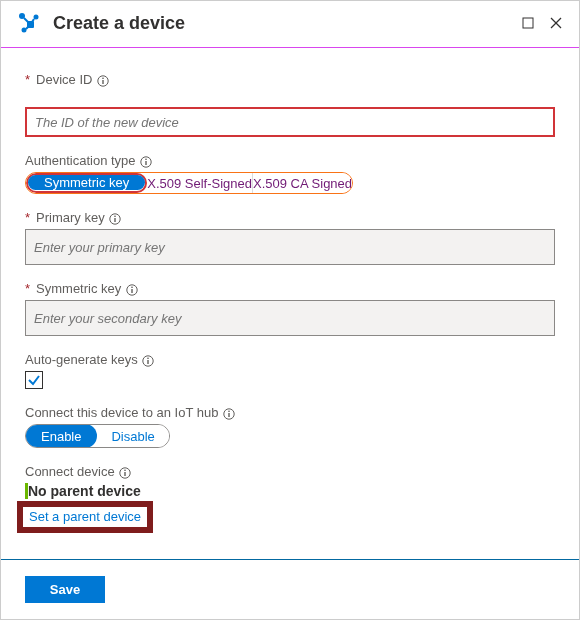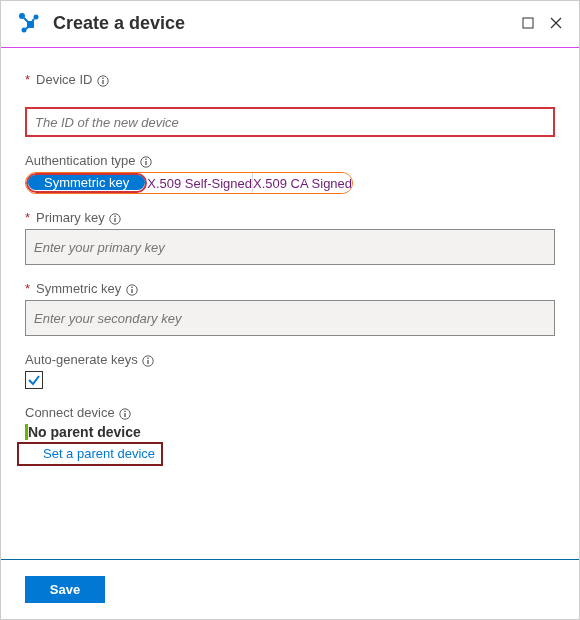--- a/index.html
+++ b/index.html
@@ -119,22 +119,22 @@
       border-left: 3px solid #6bb700;
       margin-top: 4px;
     }
     .parent-device .no-parent {
       font-weight: 700;
       font-size: 14px;
       color: #323130;
     }
     .link-highlight {
       display: inline-block;
-      border: 2px solid #7f1d1d;
-      padding: 2px 6px 3px 24px;
+      border: 6px solid #7f1d1d;
+      padding: 2px 6px 3px 6px;
       margin-top: 2px;
       margin-left: -8px;
     }
     .link {
       color: #0078d4;
       font-size: 13px;
       cursor: pointer;
     }
     .footer {
       position: absolute;
@@ -288,20 +288,34 @@
       </span>
     </div>
     <div class="checkbox">
       <svg width="14" height="14">
           <polyline points="2,7 6,11 12,3" fill="none" stroke="#0078d4" stroke-width="2"></polyline>
         </svg>
     </div>
   </div>
 
   <div class="field-group">
+    <div class="field-label">
+      <span>Connect this device to an IoT hub</span>
+      <span class="info-icon">
+        <svg width="12" height="12">
+            <circle cx="6" cy="6" r="5.2" fill="none" stroke="#605e5c" stroke-width="1"></circle>
+            <rect x="5.3" y="5" width="1.4" height="4" fill="#605e5c"></rect>
+            <rect x="5.3" y="2.6" width="1.4" height="1.4" fill="#605e5c"></rect>
+          </svg>
+      </span>
+    </div>
+    <div class="small-pill-group">
+      <button class="small-pill active">Enable</button>
+      <button class="small-pill">Disable</button>
+    </div>
   </div>
 
   <div class="field-group">
     <div class="field-label">
       <span>Connect device</span>
       <span class="info-icon">
         <svg width="12" height="12">
             <circle cx="6" cy="6" r="5.2" fill="none" stroke="#605e5c" stroke-width="1"></circle>
             <rect x="5.3" y="5" width="1.4" height="4" fill="#605e5c"></rect>
             <rect x="5.3" y="2.6" width="1.4" height="1.4" fill="#605e5c"></rect>

